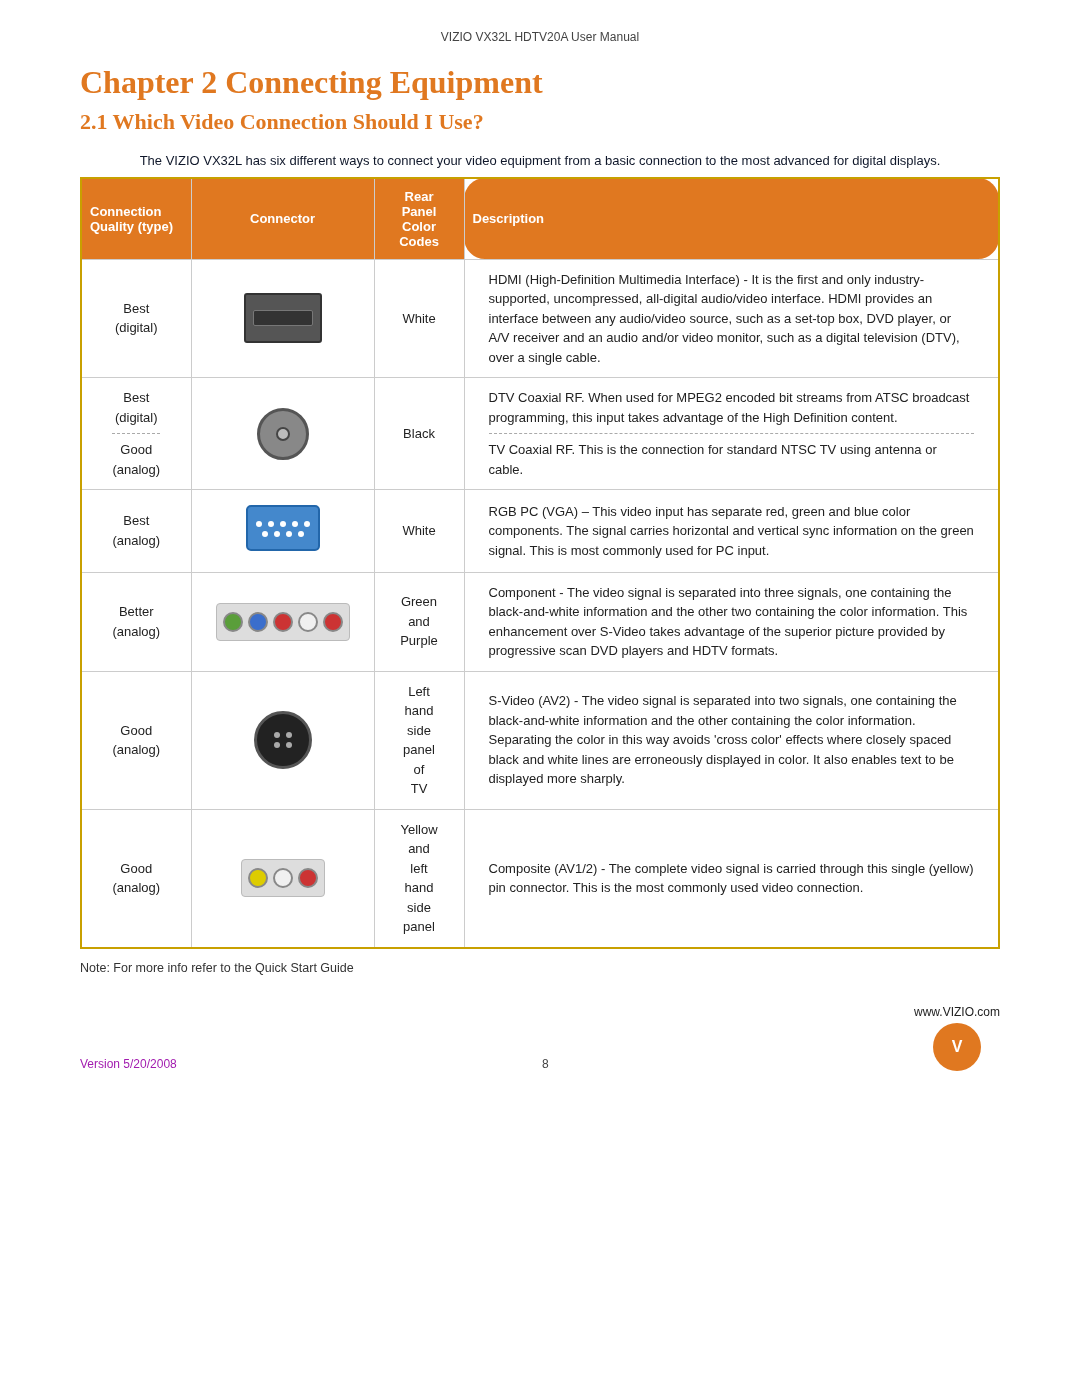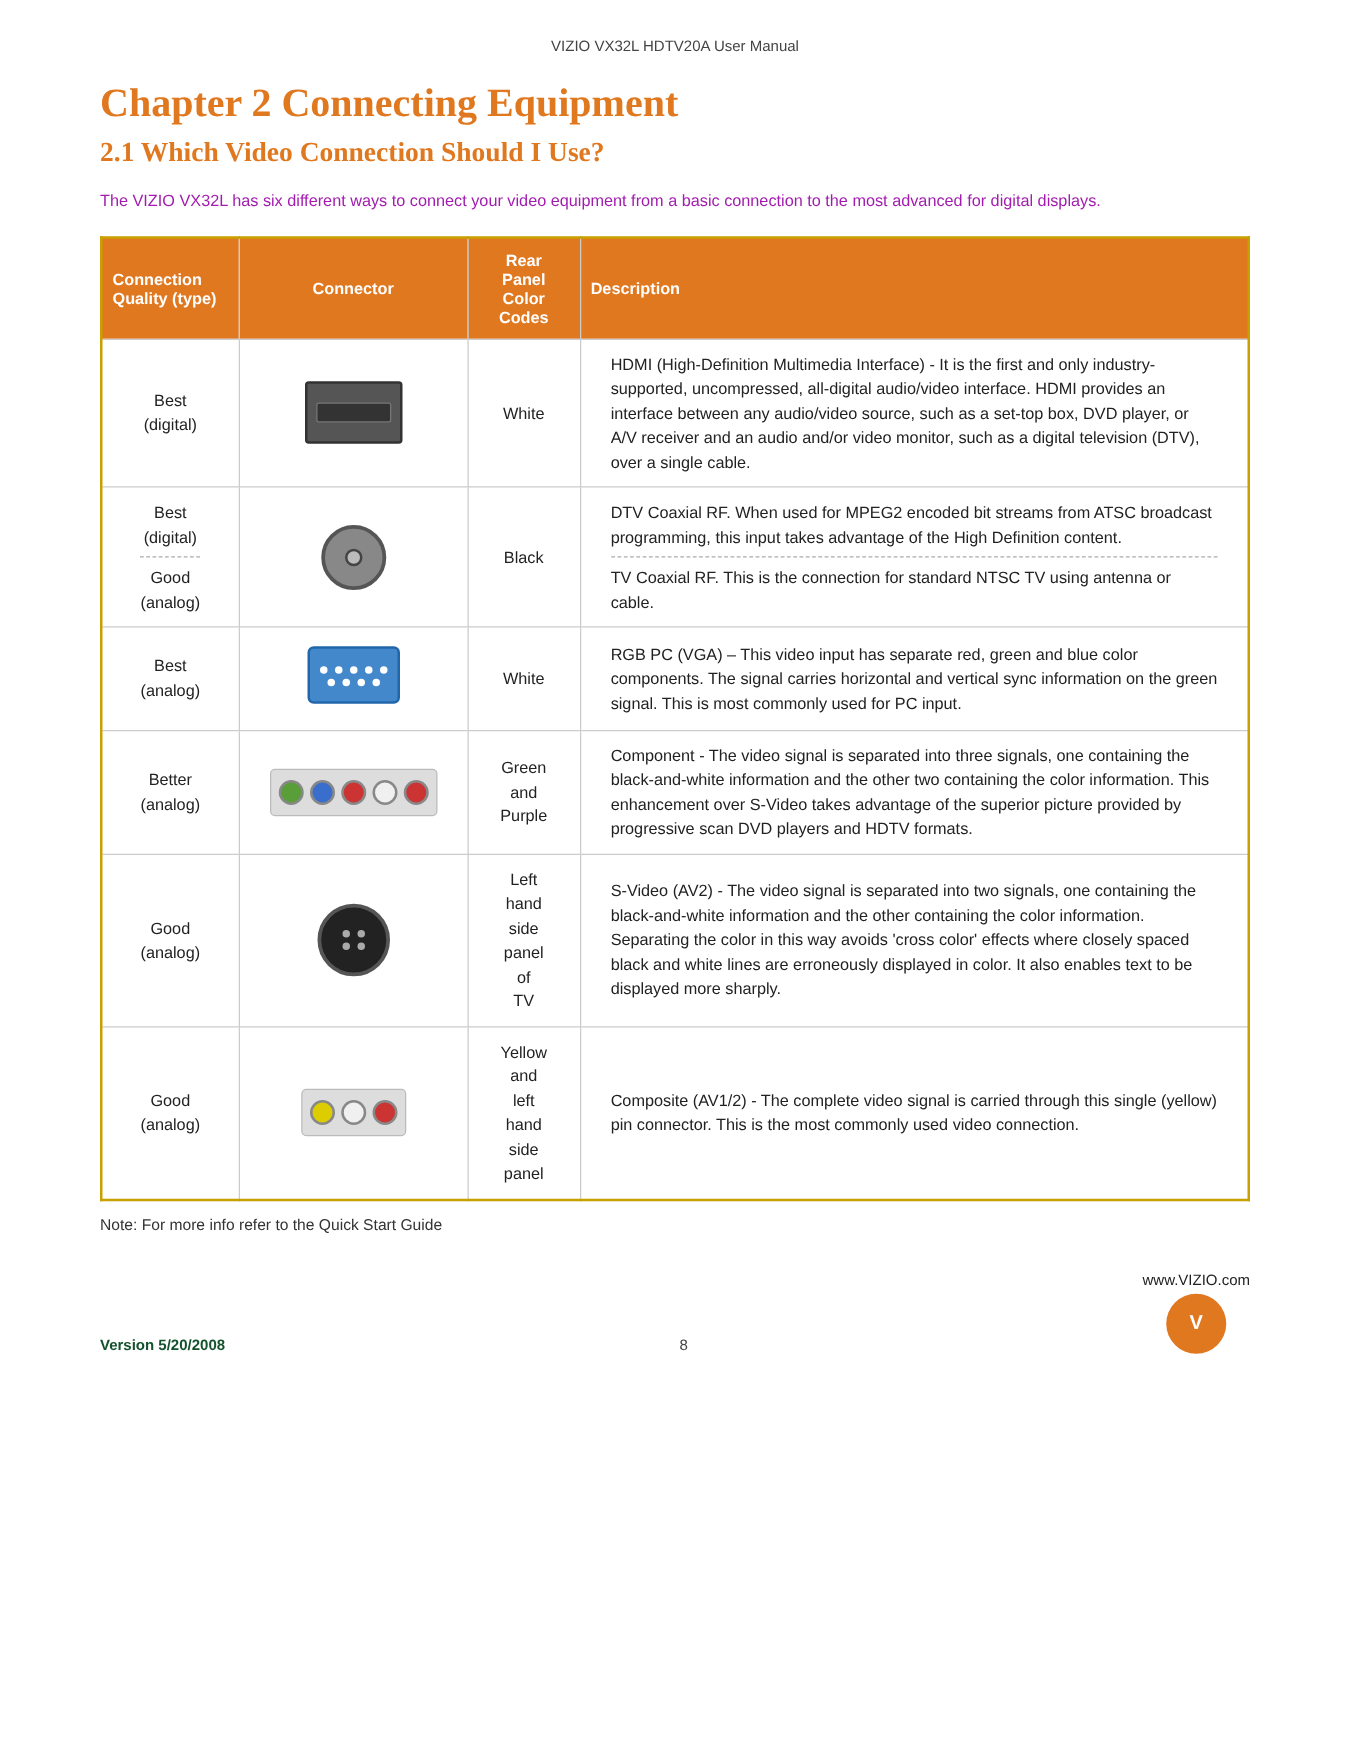--- a/index.html
+++ b/index.html
@@ -28,23 +28,24 @@
     }
     .section-title {
       color: #e07820;
       font-size: 22px;
       font-weight: bold;
       font-family: Georgia, serif;
       margin-bottom: 16px;
     }
     .intro-text {
       font-size: 13px;
-      color: #a21caf;
-      margin-bottom: 18px;
+      color: #0f172a;
+      margin-bottom: 6px;
       line-height: 1.5;
+      text-align: center;
     }
     
     .conn-table {
       width: 100%;
       border-collapse: collapse;
       border: 2px solid #c8a000;
     }
     .conn-table th, .conn-table td {
       border: 1px solid #ccc;
       padding: 10px 24px;
@@ -58,20 +59,21 @@
       text-align: center;
       padding: 10px 8px;
     }
     .header-row th.col-quality {
       background: #e07820;
       text-align: left;
       width: 110px;
     }
     .header-row th.col-desc {
       text-align: left;
+      border-radius: 21px;
     }
     .conn-table tbody tr td {
       font-size: 13px;
       line-height: 1.5;
     }
     .col-quality-cell {
       text-align: center;
       font-size: 13px;
       width: 110px;
     }
@@ -188,22 +190,21 @@
       color: #333;
     }
     .footer-row {
       display: flex;
       justify-content: space-between;
       align-items: flex-end;
       margin-top: 30px;
     }
     .footer-left {
       font-size: 12px;
-      color: #14532d;
-      font-weight: bold;
+      color: #a21caf;
     }
     .footer-center {
       font-size: 12px;
       color: #444;
     }
     .footer-right {
       display: flex;
       flex-direction: column;
       align-items: center;
     }

